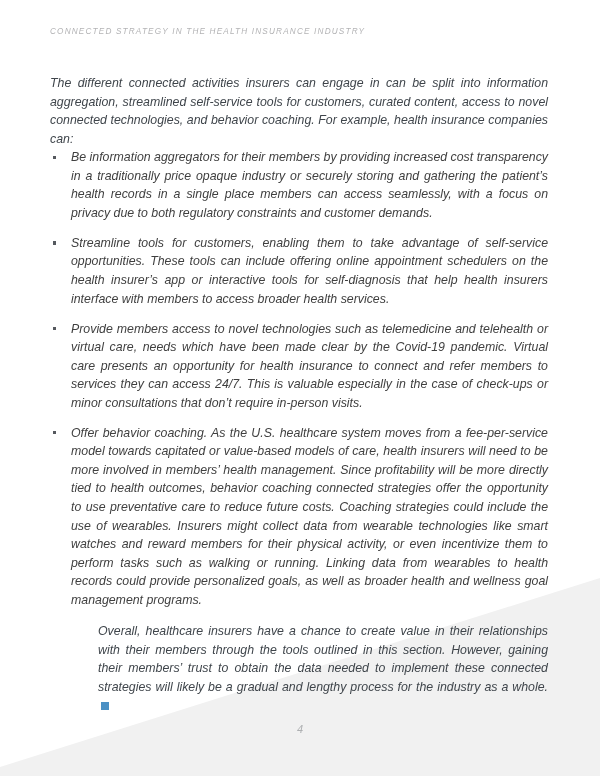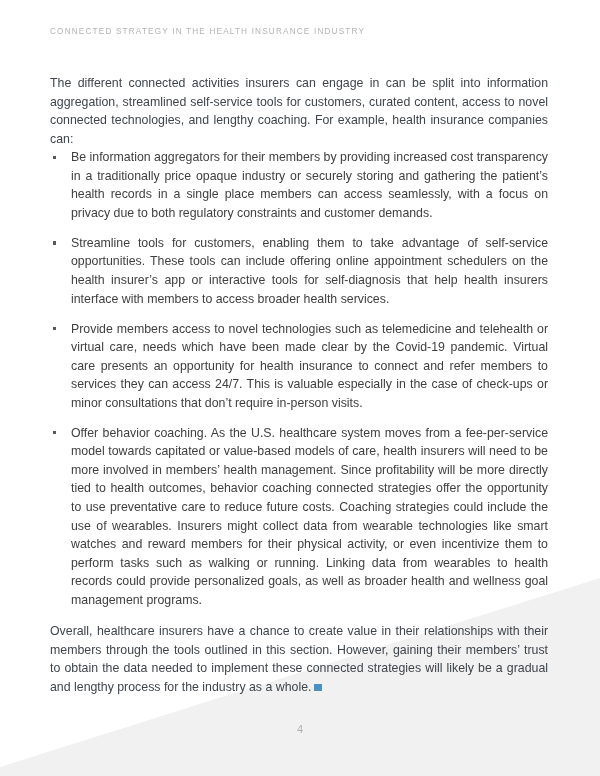--- a/index.html
+++ b/index.html
@@ -7,20 +7,21 @@
     padding: 0;
     background: #ffffff;
   }
   .page {
     position: relative;
     width: 600px;
     height: 776px;
     background: #ffffff;
     overflow: hidden;
     font-family: "Liberation Sans", sans-serif;
+    font-style: italic;
   }
   .corner-wedge {
     position: absolute;
     left: 0;
     top: 0;
     width: 600px;
     height: 776px;
     z-index: 0;
     pointer-events: none;
   }
@@ -83,20 +84,21 @@
   ul.bullets > li .sq {
     position: absolute;
     left: 3px;
     top: 7.5px;
     width: 3.2px;
     height: 3.2px;
     background: #55595e;
   }
   .closing-wrap {
     margin-top: 13px;
+    margin-left: 48px;
   }
   .end-mark {
     display: inline-block;
     width: 7.5px;
     height: 7.5px;
     background: #4a90c4;
     vertical-align: -0.5px;
     margin-left: 3px;
   }
   .folio {
@@ -118,21 +120,21 @@
   <svg class="corner-wedge" viewBox="0 0 600 776" preserveAspectRatio="none" xmlns="http://www.w3.org/2000/svg">
     <polygon points="600,578 600,776 0,776 0,767" fill="#f1f1f1"></polygon>
   </svg>
 
   <div class="content">
 
     <div class="running-head">Connected Strategy in the Health Insurance Industry</div>
 
     <div class="body-block">
 
-      <p class="para intro-para">The different connected activities insurers can engage in can be split into information aggregation, streamlined self-service tools for customers, curated content, access to novel connected technologies, and lengthy coaching. For example, health insurance companies can:</p>
+      <p class="para intro-para">The different connected activities insurers can engage in can be split into information aggregation, streamlined self-service tools for customers, curated content, access to novel connected technologies, and behavior coaching. For example, health insurance companies can:</p>
 
       <ul class="bullets">
         <li>
           <span class="sq"></span>
           <span>Be information aggregators for their members by providing increased cost transparency in a traditionally price opaque industry or securely storing and gathering the patient’s health records in a single place members can access seamlessly, with a focus on privacy due to both regulatory constraints and customer demands.</span>
         </li>
         <li>
           <span class="sq"></span>
           <span>Streamline tools for customers, enabling them to take advantage of self-service opportunities. These tools can include offering online appointment schedulers on the health insurer’s app or interactive tools for self-diagnosis that help health insurers interface with members to access broader health services.</span>
         </li>

